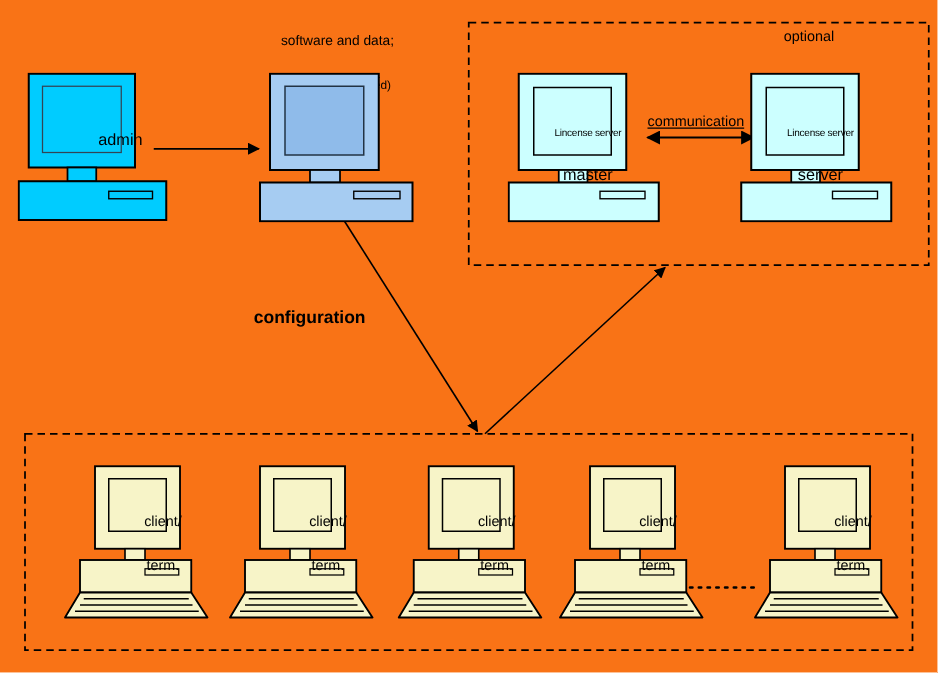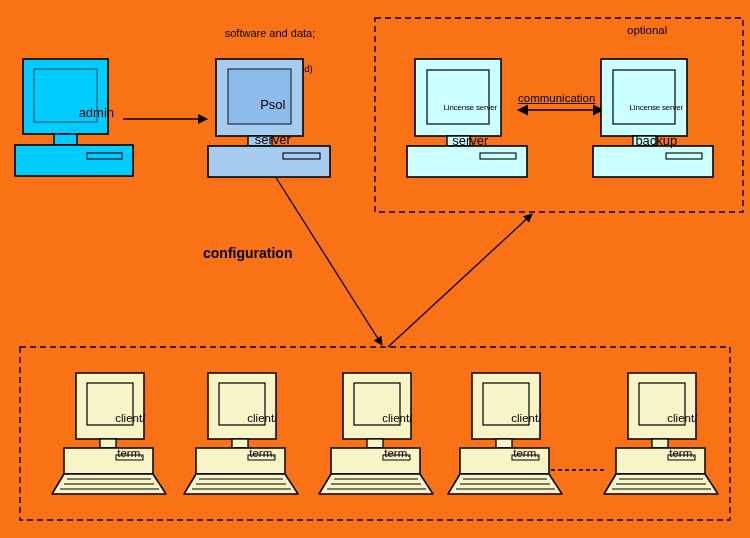--- a/index.html
+++ b/index.html
@@ -129,51 +129,47 @@
   </div>
 
   <div class="node" style="left:207px; top:58px; width:126px; height:120px;">
     <svg width="126" height="120" viewBox="0 0 126 120" xmlns="http://www.w3.org/2000/svg">
       <rect x="9" y="1" width="87" height="77" fill="#a6ccf2" stroke="#000000" stroke-width="1.6"></rect>
       <rect x="21" y="11" width="63" height="55" fill="#8fbbea" stroke="#223344" stroke-width="1.2"></rect>
       <rect x="41" y="78" width="24" height="10" fill="#a6ccf2" stroke="#000000" stroke-width="1.4"></rect>
       <rect x="1" y="88" width="122" height="31" fill="#a6ccf2" stroke="#000000" stroke-width="1.6"></rect>
       <rect x="76" y="95" width="37" height="6" fill="#a6ccf2" stroke="#000000" stroke-width="1.1"></rect>
     </svg>
-    <div class="screen-text" style="top:19px; left:-21px;">
-      <span class="big">Psol</span><br>
-      <span class="big">server</span>
-    </div>
   </div>
 
   <div class="node" style="left:406px; top:58px; width:124px; height:120px;">
     <svg width="124" height="120" viewBox="0 0 124 120" xmlns="http://www.w3.org/2000/svg">
       <rect x="9" y="1" width="86" height="77" fill="#ccffff" stroke="#000000" stroke-width="1.6"></rect>
       <rect x="21" y="12" width="62" height="54" fill="#ccffff" stroke="#000000" stroke-width="1.2"></rect>
       <rect x="41" y="78" width="23" height="10" fill="#ccffff" stroke="#000000" stroke-width="1.4"></rect>
       <rect x="1" y="88" width="120" height="31" fill="#ccffff" stroke="#000000" stroke-width="1.6"></rect>
       <rect x="74" y="95" width="36" height="6" fill="#ccffff" stroke="#000000" stroke-width="1.1"></rect>
     </svg>
     <div class="screen-text" style="top:20px; left:-22px;">
       <span class="small">Lincense server</span><br>
-      <span class="big">server</span>
+      <span class="big">master</span>
     </div>
   </div>
 
   <div class="node" style="left:592px; top:58px; width:124px; height:120px;">
     <svg width="124" height="120" viewBox="0 0 124 120" xmlns="http://www.w3.org/2000/svg">
       <rect x="9" y="1" width="86" height="77" fill="#ccffff" stroke="#000000" stroke-width="1.6"></rect>
       <rect x="21" y="12" width="62" height="54" fill="#ccffff" stroke="#000000" stroke-width="1.2"></rect>
       <rect x="41" y="78" width="23" height="10" fill="#ccffff" stroke="#000000" stroke-width="1.4"></rect>
       <rect x="1" y="88" width="120" height="31" fill="#ccffff" stroke="#000000" stroke-width="1.6"></rect>
       <rect x="74" y="95" width="36" height="6" fill="#ccffff" stroke="#000000" stroke-width="1.1"></rect>
     </svg>
     <div class="screen-text" style="top:20px; left:-22px;">
       <span class="small">Lincense server</span><br>
-      <span class="big">backup</span>
+      <span class="big">server</span>
     </div>
   </div>
 
   <div class="node" style="left:48px; top:372px; width:122px; height:125px;">
     <svg width="122" height="125" viewBox="0 0 122 125" xmlns="http://www.w3.org/2000/svg">
       <rect x="28" y="1" width="68" height="66" fill="#f7f4c8" stroke="#000000" stroke-width="1.5"></rect>
       <rect x="39" y="11" width="46" height="42" fill="#f7f4c8" stroke="#000000" stroke-width="1.2"></rect>
       <rect x="52" y="67" width="16" height="9" fill="#f7f4c8" stroke="#000000" stroke-width="1.3"></rect>
       <rect x="16" y="76" width="89" height="26" fill="#f7f4c8" stroke="#000000" stroke-width="1.5"></rect>
       <rect x="68" y="83" width="27" height="5" fill="#f7f4c8" stroke="#000000" stroke-width="1"></rect>

